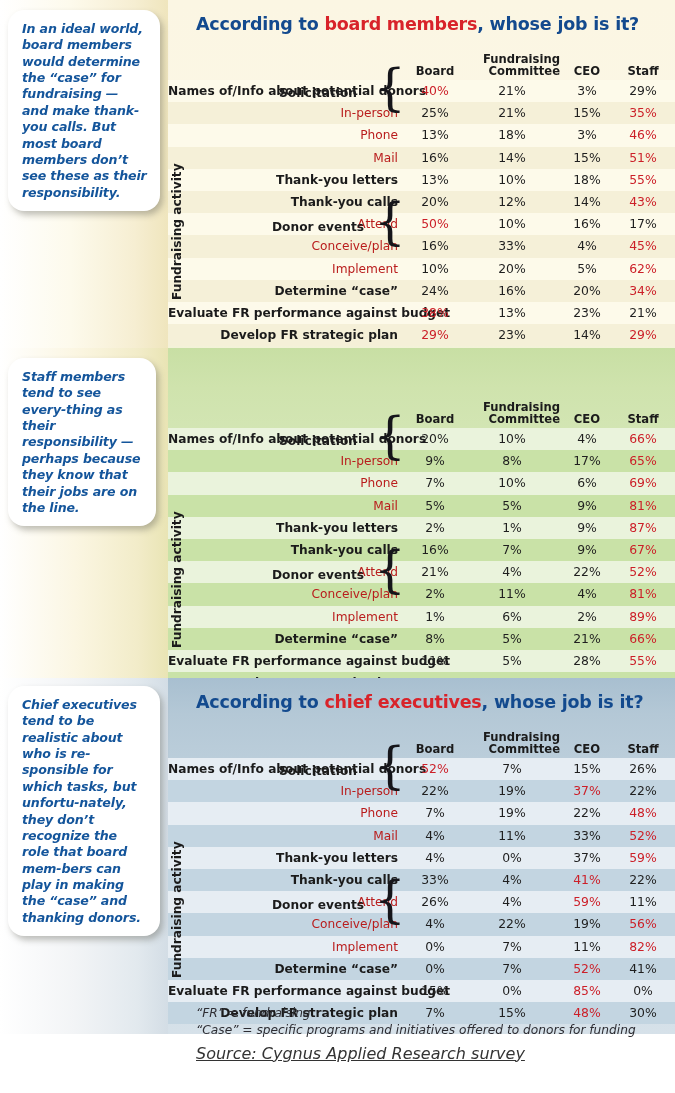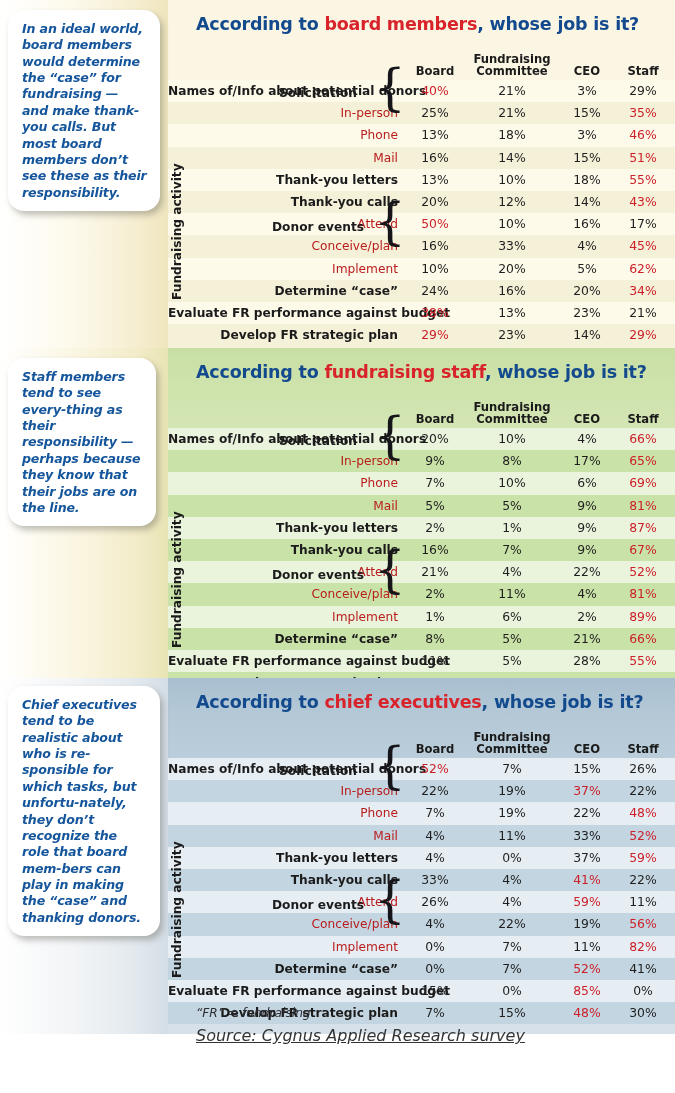--- a/index.html
+++ b/index.html
@@ -67,21 +67,21 @@
   
   .tbl { position: absolute; left: 168px; right: 0; top: 42px; }
 
   .head-row { position: relative; height: 38px; }
   .head-cell {
     position: absolute; bottom: 2px;
     font-size: 11.6px; font-weight: bold; color: #1b1b1b;
     text-align: center; line-height: 1.08;
   }
   .hc-board { left: 238px; width: 58px; }
-  .hc-fc    { left: 296px; width: 96px; }
+  .hc-fc    { left: 296px; width: 96px; text-align: right; }
   .hc-ceo   { left: 392px; width: 54px; }
   .hc-staff { left: 446px; width: 58px; margin-top: 12px; }
 
   .row {
     position: relative;
     height: 22.2px;
     display: block;
   }
   
   #sec-board .row.odd  { background: #fdfaea; }
@@ -270,23 +270,20 @@
   </div>
 
   <div class="section" id="sec-staff">
     <div class="panel"></div>
     <div class="gutter"></div>
 
     <div class="callout" id="callout-staff">
       <span>Staff members tend to see every-thing as their responsibility — perhaps because they know that their jobs are on the line.</span>
     </div>
 
-    <div class="sec-title">
-      <span>According to </span><span class="hl">fundraising staff</span><span>, whose job is it?</span>
-    </div>
 
     <div class="tbl">
       <div class="head-row">
         <div class="head-cell hc-board">Board</div>
         <div class="head-cell hc-fc">
           <span>Fundraising</span><br>
           <span>Committee</span>
         </div>
         <div class="head-cell hc-ceo">CEO</div>
         <div class="head-cell hc-staff">Staff</div>
@@ -496,16 +493,17 @@
       <div class="vaxis" style="top:58px;height:200px;">Fundraising activity</div>
       <div class="brace" style="left:206px; top:21px;">{</div>
       <div class="grp-label" style="left:100px; width:100px; top:44px;">Solicitation</div>
       <div class="brace" style="left:206px; top:155px;">{</div>
       <div class="grp-label" style="left:100px; width:100px; top:178px;">Donor events</div>
     </div>
   </div>
 
   <div class="footnotes">
     <div>“FR” = fundraising</div>
+    <div>“Case” = specific programs and initiatives offered to donors for funding</div>
     <div class="src">Source: Cygnus Applied Research survey</div>
   </div>
 
 </div>
 
 </body></html>

